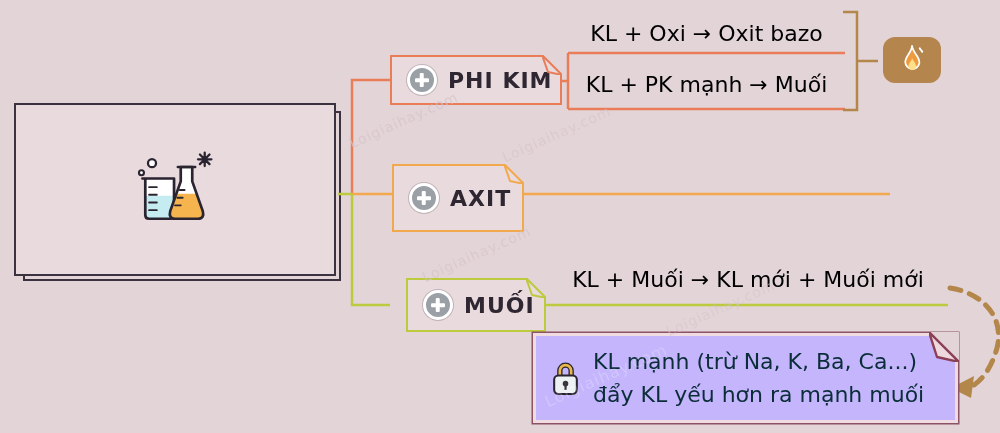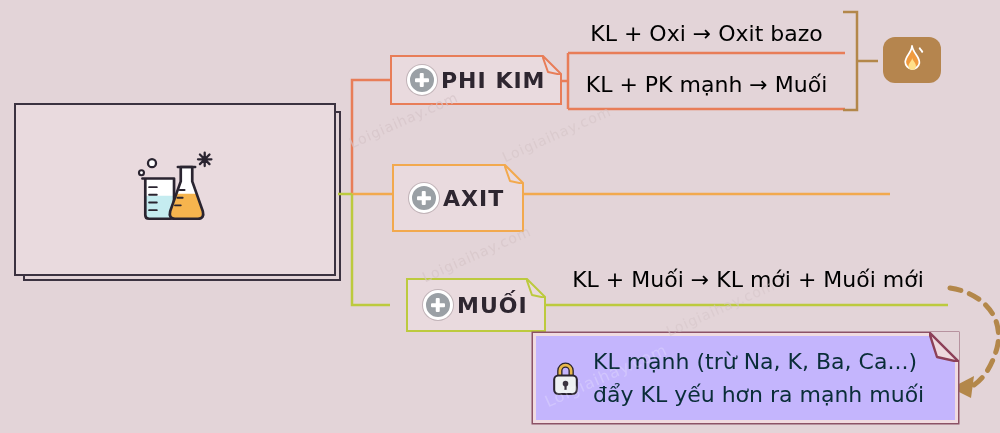--- a/index.html
+++ b/index.html
@@ -19,21 +19,21 @@
     position:absolute;left:14px;top:103px;width:322px;height:173px;z-index:2;
     background:#e9dade;border:2px solid #3b3240;box-sizing:border-box;
     display:flex;flex-direction:column;align-items:center;justify-content:center;gap:6px;
   }
   .main-title{font-weight:bold;font-size:24px;line-height:32px;text-align:center;
     color:#332a38;letter-spacing:.5px;}
 
   
   .node{
     position:absolute;z-index:2;background:#e9dade;border:2px solid;box-sizing:border-box;
-    display:flex;align-items:center;gap:4px;padding-left:15px;
+    display:flex;align-items:center;gap:11px;padding-left:15px;
   }
   .node .fold{position:absolute;top:-2px;right:-2px}
   .node-label{font-weight:bold;font-size:22px;letter-spacing:1px;color:#2e2630;}
   .plus{
     position:relative;flex:none;width:24px;height:24px;border-radius:50%;
     background:#9aa0a5;border:3px solid #fff;box-shadow:0 0 0 1px rgba(120,110,115,.35);
   }
   .plus::before,.plus::after{
     content:"";position:absolute;left:50%;top:50%;width:14px;height:3.5px;background:#fff;
     transform:translate(-50%,-50%);border-radius:1px;

